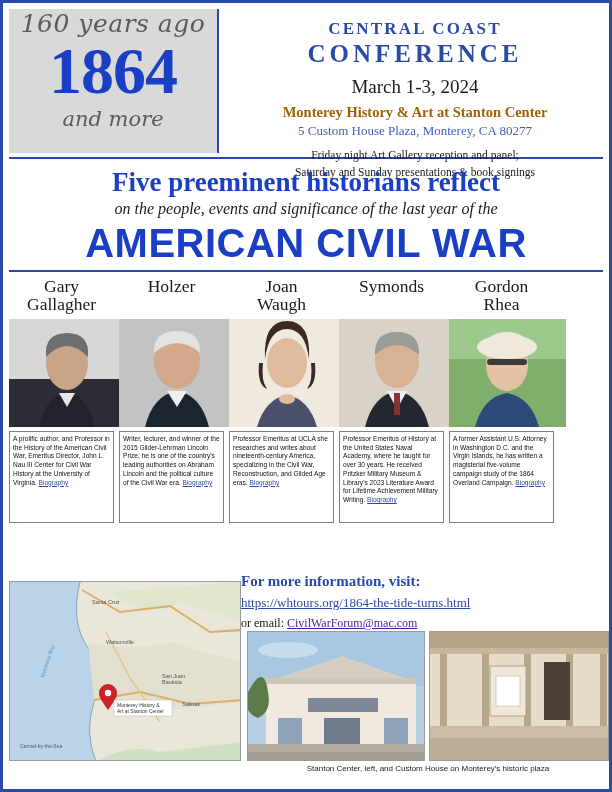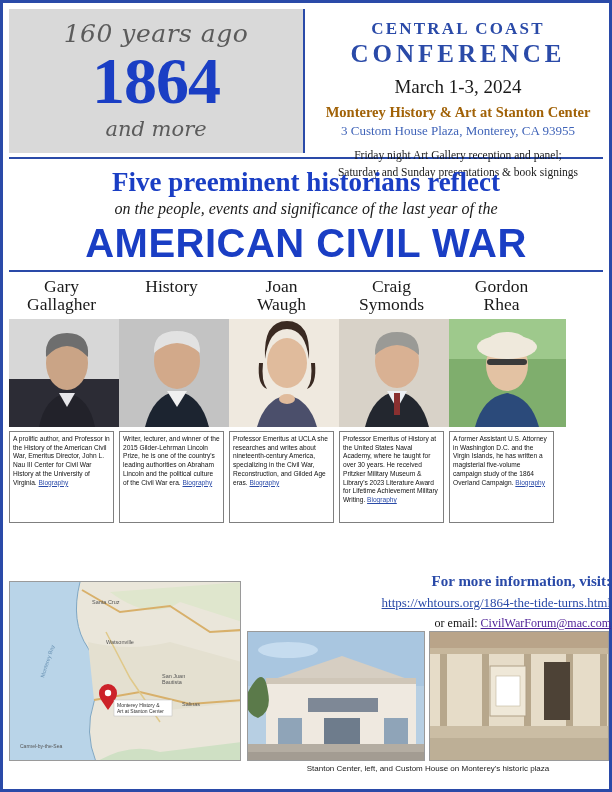--- a/index.html
+++ b/index.html
@@ -18,25 +18,25 @@
   }
 
   
   .top {
     display: flex;
     height: 150px;
     border-bottom: 2px solid #2a4aa8;
     padding-bottom: 4px;
   }
   .years-box {
-    width: 296px;
+    width: 210px;
     background: #d9d9d9;
     border-right: 2px solid #2a4aa8;
     text-align: center;
-    padding-top: 10px;
+    padding-top: 0;
     position: relative;
     margin-right: 8px;
   }
   .years-ago {
     font-family: "DejaVu Serif", serif;
     font-style: italic;
     font-size: 25px;
     color: #5b5b5b;
     letter-spacing: 0.5px;
   }
@@ -168,21 +168,21 @@
     height: 92px;
   }
   .bio-link { color: #2a4aa8; text-decoration: underline; }
 
   
   .info {
     position: absolute;
     left: 238px;
     top: 570px;
     width: 370px;
-    text-align: right;
+    text-align: left;
   }
   .info-head {
     font-family: "Liberation Serif", serif;
     font-size: 15px;
     font-weight: bold;
     color: #2a4aa8;
   }
   .info-url {
     font-family: "Liberation Serif", serif;
     font-size: 13px;
@@ -249,21 +249,21 @@
     <div class="years-box">
       <div class="years-ago">160 years ago</div>
       <div class="year-big">1864</div>
       <div class="and-more">and more</div>
     </div>
     <div class="conf">
       <div class="conf-title1">CENTRAL COAST</div>
       <div class="conf-title2">CONFERENCE</div>
       <div class="conf-date">March 1-3, 2024</div>
       <div class="conf-venue">Monterey History &amp; Art at Stanton Center</div>
-      <div class="conf-addr">3 Custom House Plaza, Monterey, CA 93955</div>
+      <div class="conf-addr">5 Custom House Plaza, Monterey, CA 80277</div>
       <div class="conf-note">
         <div>Friday night Art Gallery reception and panel;</div>
         <div>Saturday and Sunday presentations &amp; book signings</div>
       </div>
     </div>
   </div>
 
   <div class="headline">
     <div class="hl1">Five preeminent historians reflect</div>
     <div class="hl2">on the people, events and significance of the last year of the</div>
@@ -289,21 +289,21 @@
         </svg>
       </div>
       <div class="spk-bio">
         <span>A prolific author, and Professor in the History of the American Civil War, Emeritus Director, John L. Nau III Center for Civil War History at the University of Virginia.</span>
         <span class="bio-link">Biography</span>
       </div>
     </div>
 
     <div class="spk">
       <div class="spk-name">
-        <div>History</div>
+        <div>Holzer</div>
       </div>
       <div class="spk-photo">
         <svg width="117" height="108" viewBox="0 0 117 108">
           <rect width="117" height="108" fill="#b9b9b9"></rect>
           <rect x="0" y="0" width="117" height="108" fill="#c3c3c3"></rect>
           <ellipse cx="58" cy="42" rx="23" ry="28" fill="#d2a98a"></ellipse>
           <path d="M35 34 q23 -20 46 0 q1 -22 -23 -22 q-24 0 -23 22z" fill="#e2e2e2"></path>
           <path d="M26 108 q8 -32 32 -36 q24 4 32 36z" fill="#1c2430"></path>
           <path d="M48 72 l10 16 l10 -16 z" fill="#f0f0f0"></path>
         </svg>
@@ -331,21 +331,20 @@
         </svg>
       </div>
       <div class="spk-bio">
         <span>Professor Emeritus at UCLA she researches and writes about nineteenth-century America, specializing in the Civil War, Reconstruction, and Gilded Age eras.</span>
         <span class="bio-link">Biography</span>
       </div>
     </div>
 
     <div class="spk">
       <div class="spk-name">
-        <div>Craig</div>
         <div>Symonds</div>
       </div>
       <div class="spk-photo">
         <svg width="117" height="108" viewBox="0 0 117 108">
           <rect width="117" height="108" fill="#d8d2c8"></rect>
           <ellipse cx="58" cy="42" rx="22" ry="27" fill="#d9b193"></ellipse>
           <path d="M36 36 q22 -20 44 0 q1 -23 -22 -23 q-23 0 -22 23z" fill="#9a9a96"></path>
           <path d="M26 108 q8 -32 32 -36 q24 4 32 36z" fill="#23272f"></path>
           <path d="M48 72 l10 18 l10 -18 z" fill="#eceff3"></path>
           <rect x="55" y="74" width="6" height="22" fill="#8a3030"></rect>

